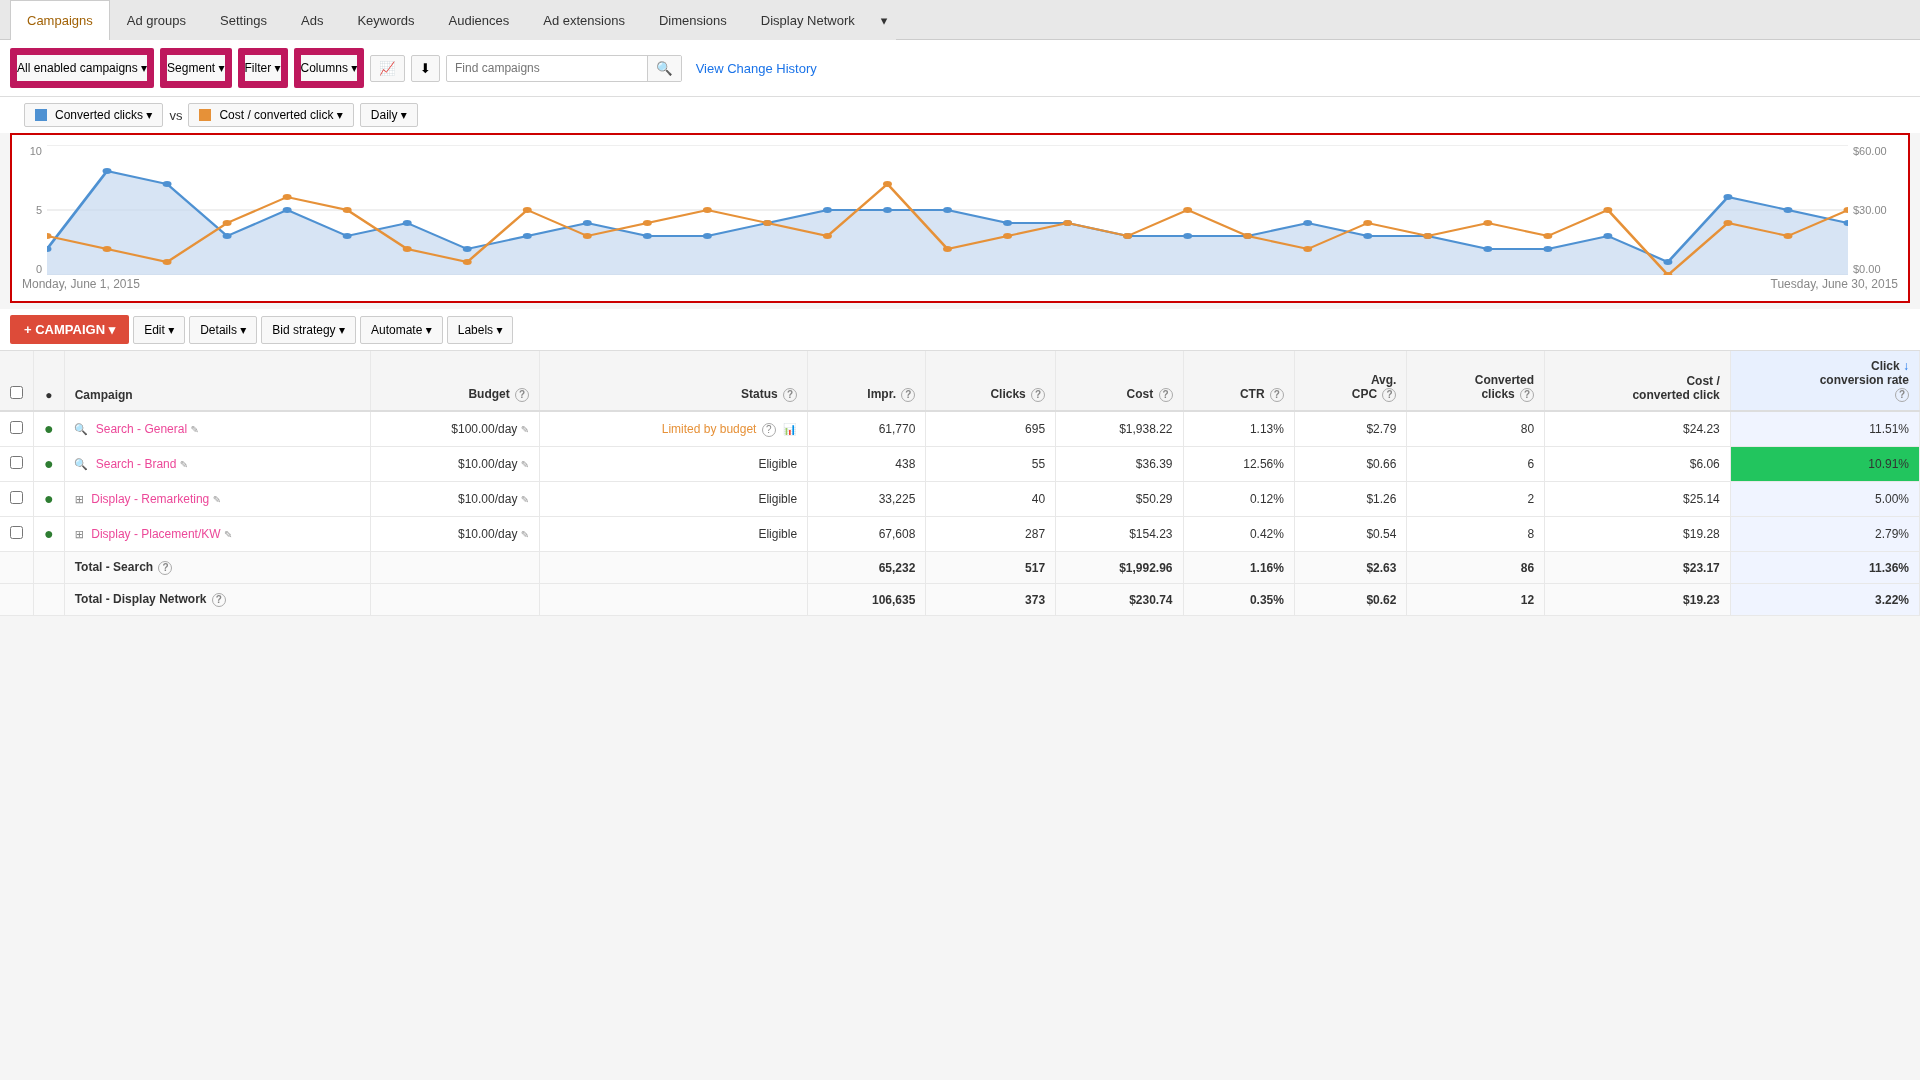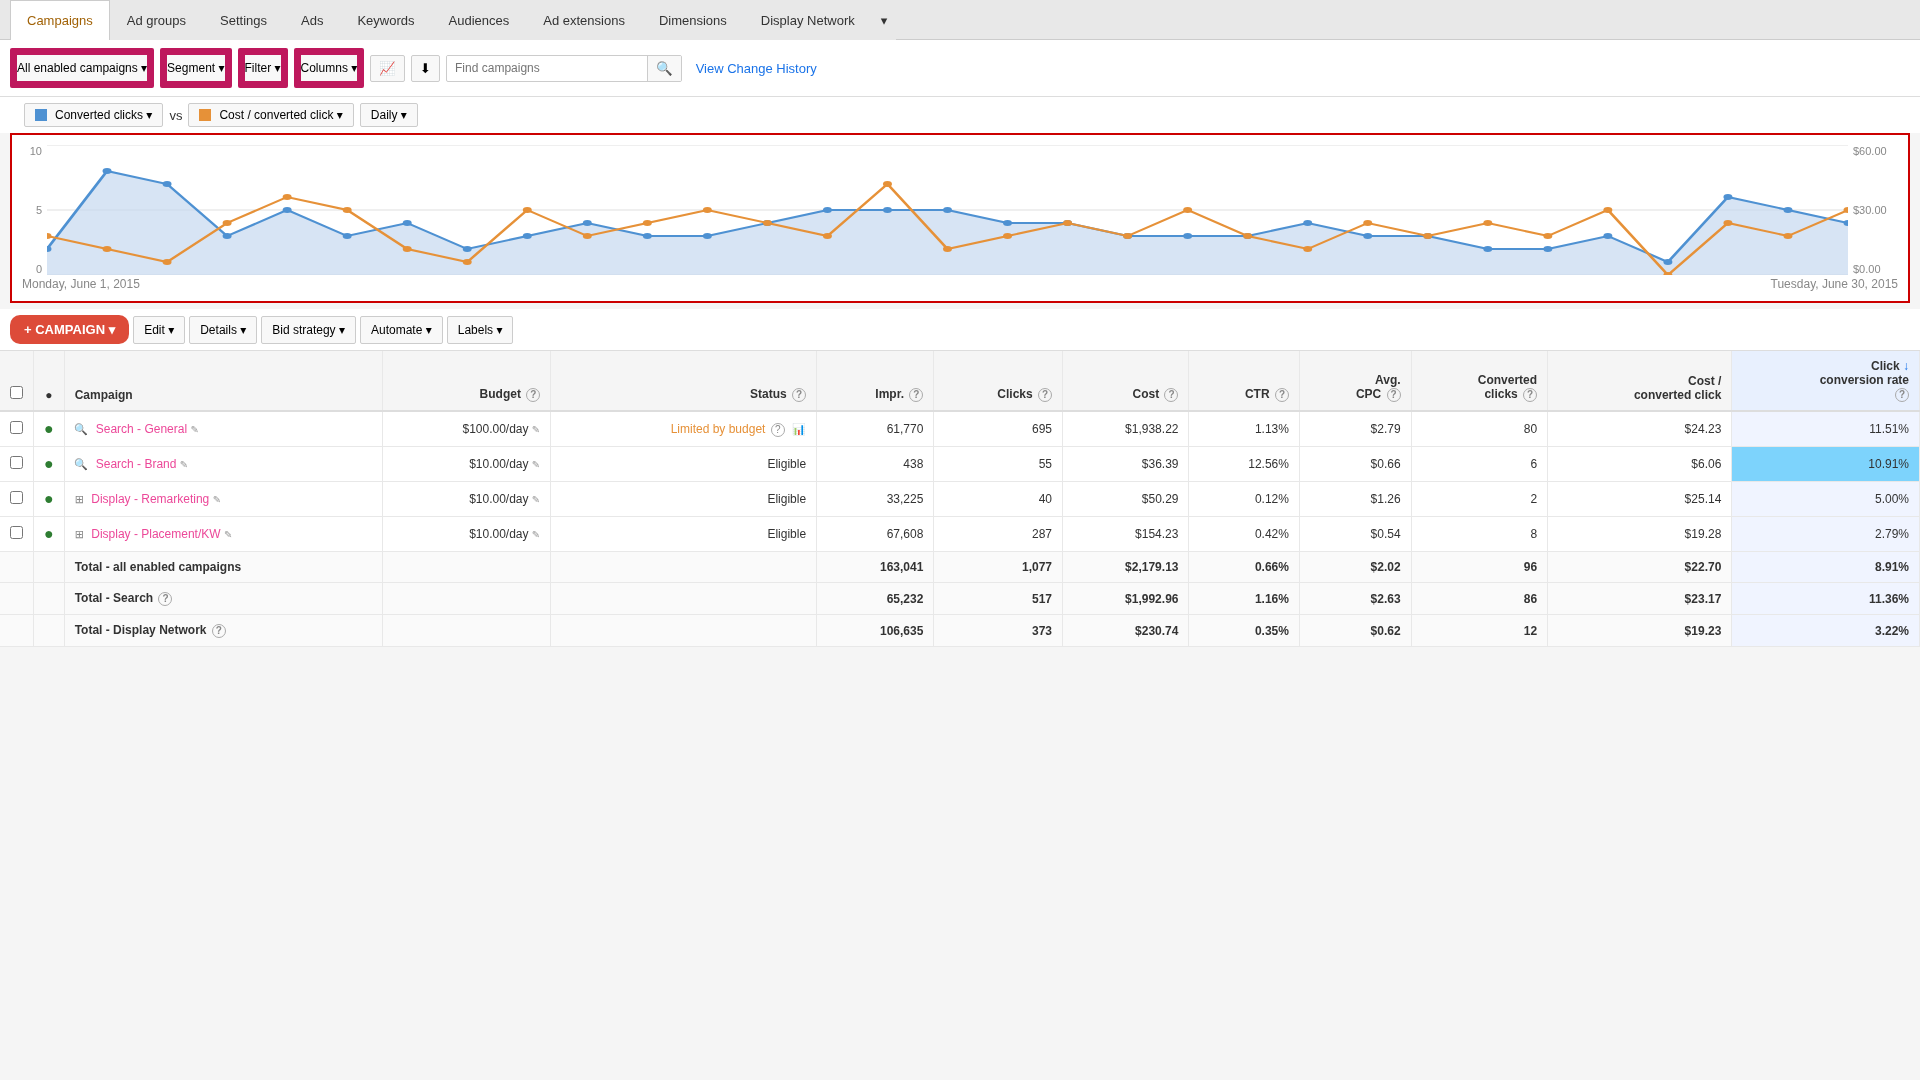--- a/index.html
+++ b/index.html
@@ -27,21 +27,21 @@
     .cost-dot { display: inline-block; width: 12px; height: 12px; background: #e69138; margin-right: 4px; }
 
     
     .chart-wrapper { margin: 0 10px 6px 10px; border: 2px solid #cc0000; background: #fff; padding: 10px; }
     .chart-area { position: relative; width: 100%; height: 130px; }
     .chart-svg { width: 100%; height: 100%; }
     .chart-labels { display: flex; justify-content: space-between; font-size: 12px; color: #888; margin-top: 2px; }
 
     
     .action-bar { display: flex; align-items: center; padding: 6px 10px; background: #fff; border-bottom: 1px solid #ddd; gap: 4px; }
-    .add-campaign-btn { background: #dd4b39; color: #fff; border: none; padding: 7px 14px; cursor: pointer; font-size: 13px; font-weight: bold; border-radius: 10px; display: flex; align-items: center; gap: 4px; }
+    .add-campaign-btn { background: #dd4b39; color: #fff; border: none; padding: 7px 14px; cursor: pointer; font-size: 13px; font-weight: bold; border-radius: 2px; display: flex; align-items: center; gap: 4px; }
     .action-btn { padding: 6px 10px; border: 1px solid #ccc; background: #f8f8f8; cursor: pointer; font-size: 12px; border-radius: 2px; display: flex; align-items: center; gap: 4px; }
 
     
     .table-wrapper { background: #fff; margin: 0; overflow-x: auto; }
     table { width: 100%; border-collapse: collapse; font-size: 12px; }
     thead tr { background: #f5f5f5; border-bottom: 2px solid #ddd; }
     th { padding: 8px 10px; text-align: right; font-weight: bold; font-size: 12px; color: #333; border-right: 1px solid #e8e8e8; cursor: pointer; white-space: nowrap; vertical-align: bottom; }
     th:first-child, th:nth-child(2) { text-align: center; }
     th:nth-child(3) { text-align: left; }
     th.sorted { background: #e8f0fe; }
@@ -275,21 +275,21 @@
       
       
     </td>
     <td>438</td>
     <td>55</td>
     <td>$36.39</td>
     <td>12.56%</td>
     <td>$0.66</td>
     <td>6</td>
     <td>$6.06</td>
-    <td style="background:#7dd3fc;margin-left:20px;">10.91%</td>
+    <td style="background:#22c55e;margin-left:20px;">10.91%</td>
   </tr>
         <tr>
     <td><input type="checkbox" style=""></td>
     <td><span class="green-dot">●</span></td>
     <td>
       <span style="font-size:11px; color:#888; margin-right:4px;">⊞</span>
       <a class="campaign-link">Display - Remarketing</a>
       <span class="edit-icon">✎</span>
     </td>
     <td>
@@ -332,38 +332,20 @@
     <td>$154.23</td>
     <td>0.42%</td>
     <td>$0.54</td>
     <td>8</td>
     <td>$19.28</td>
     <td style="background:#f0f4ff;">2.79%</td>
   </tr>
       </tbody>
     <tfoot id="table-foot">
 
-    <tr class="total-row">
-    <td></td>
-    <td></td>
-    <td style="text-align:left;">
-      Total - all enabled campaigns
-      
-    </td>
-    <td></td>
-    <td></td>
-    <td>163,041</td>
-    <td>1,077</td>
-    <td>$2,179.13</td>
-    <td>0.66%</td>
-    <td>$2.02</td>
-    <td>96</td>
-    <td>$22.70</td>
-    <td style="background:#f0f4ff;">8.91%</td>
-  </tr>
         <tr class="total-row">
     <td></td>
     <td></td>
     <td style="text-align:left;">
       Total - Search
       <span class="help-icon">?</span>
     </td>
     <td></td>
     <td></td>
     <td>65,232</td>

